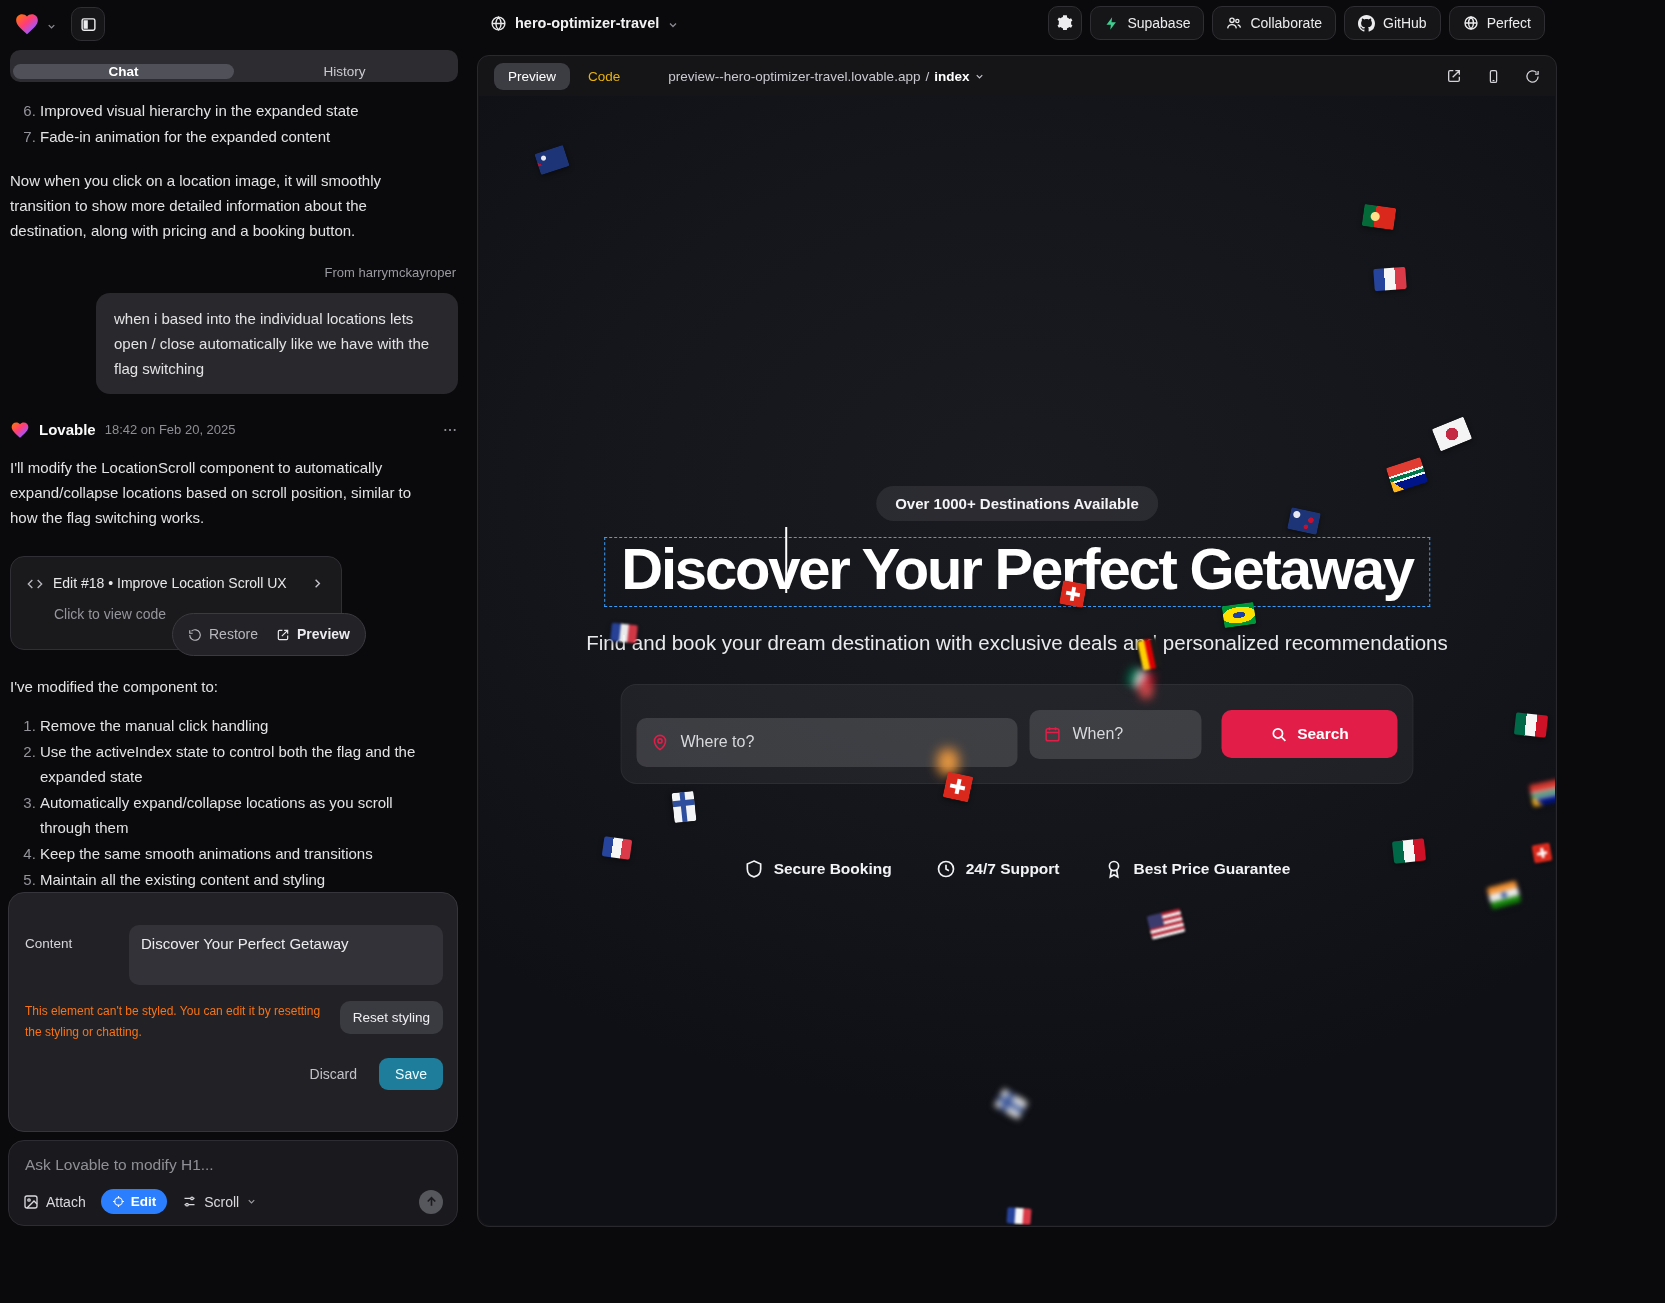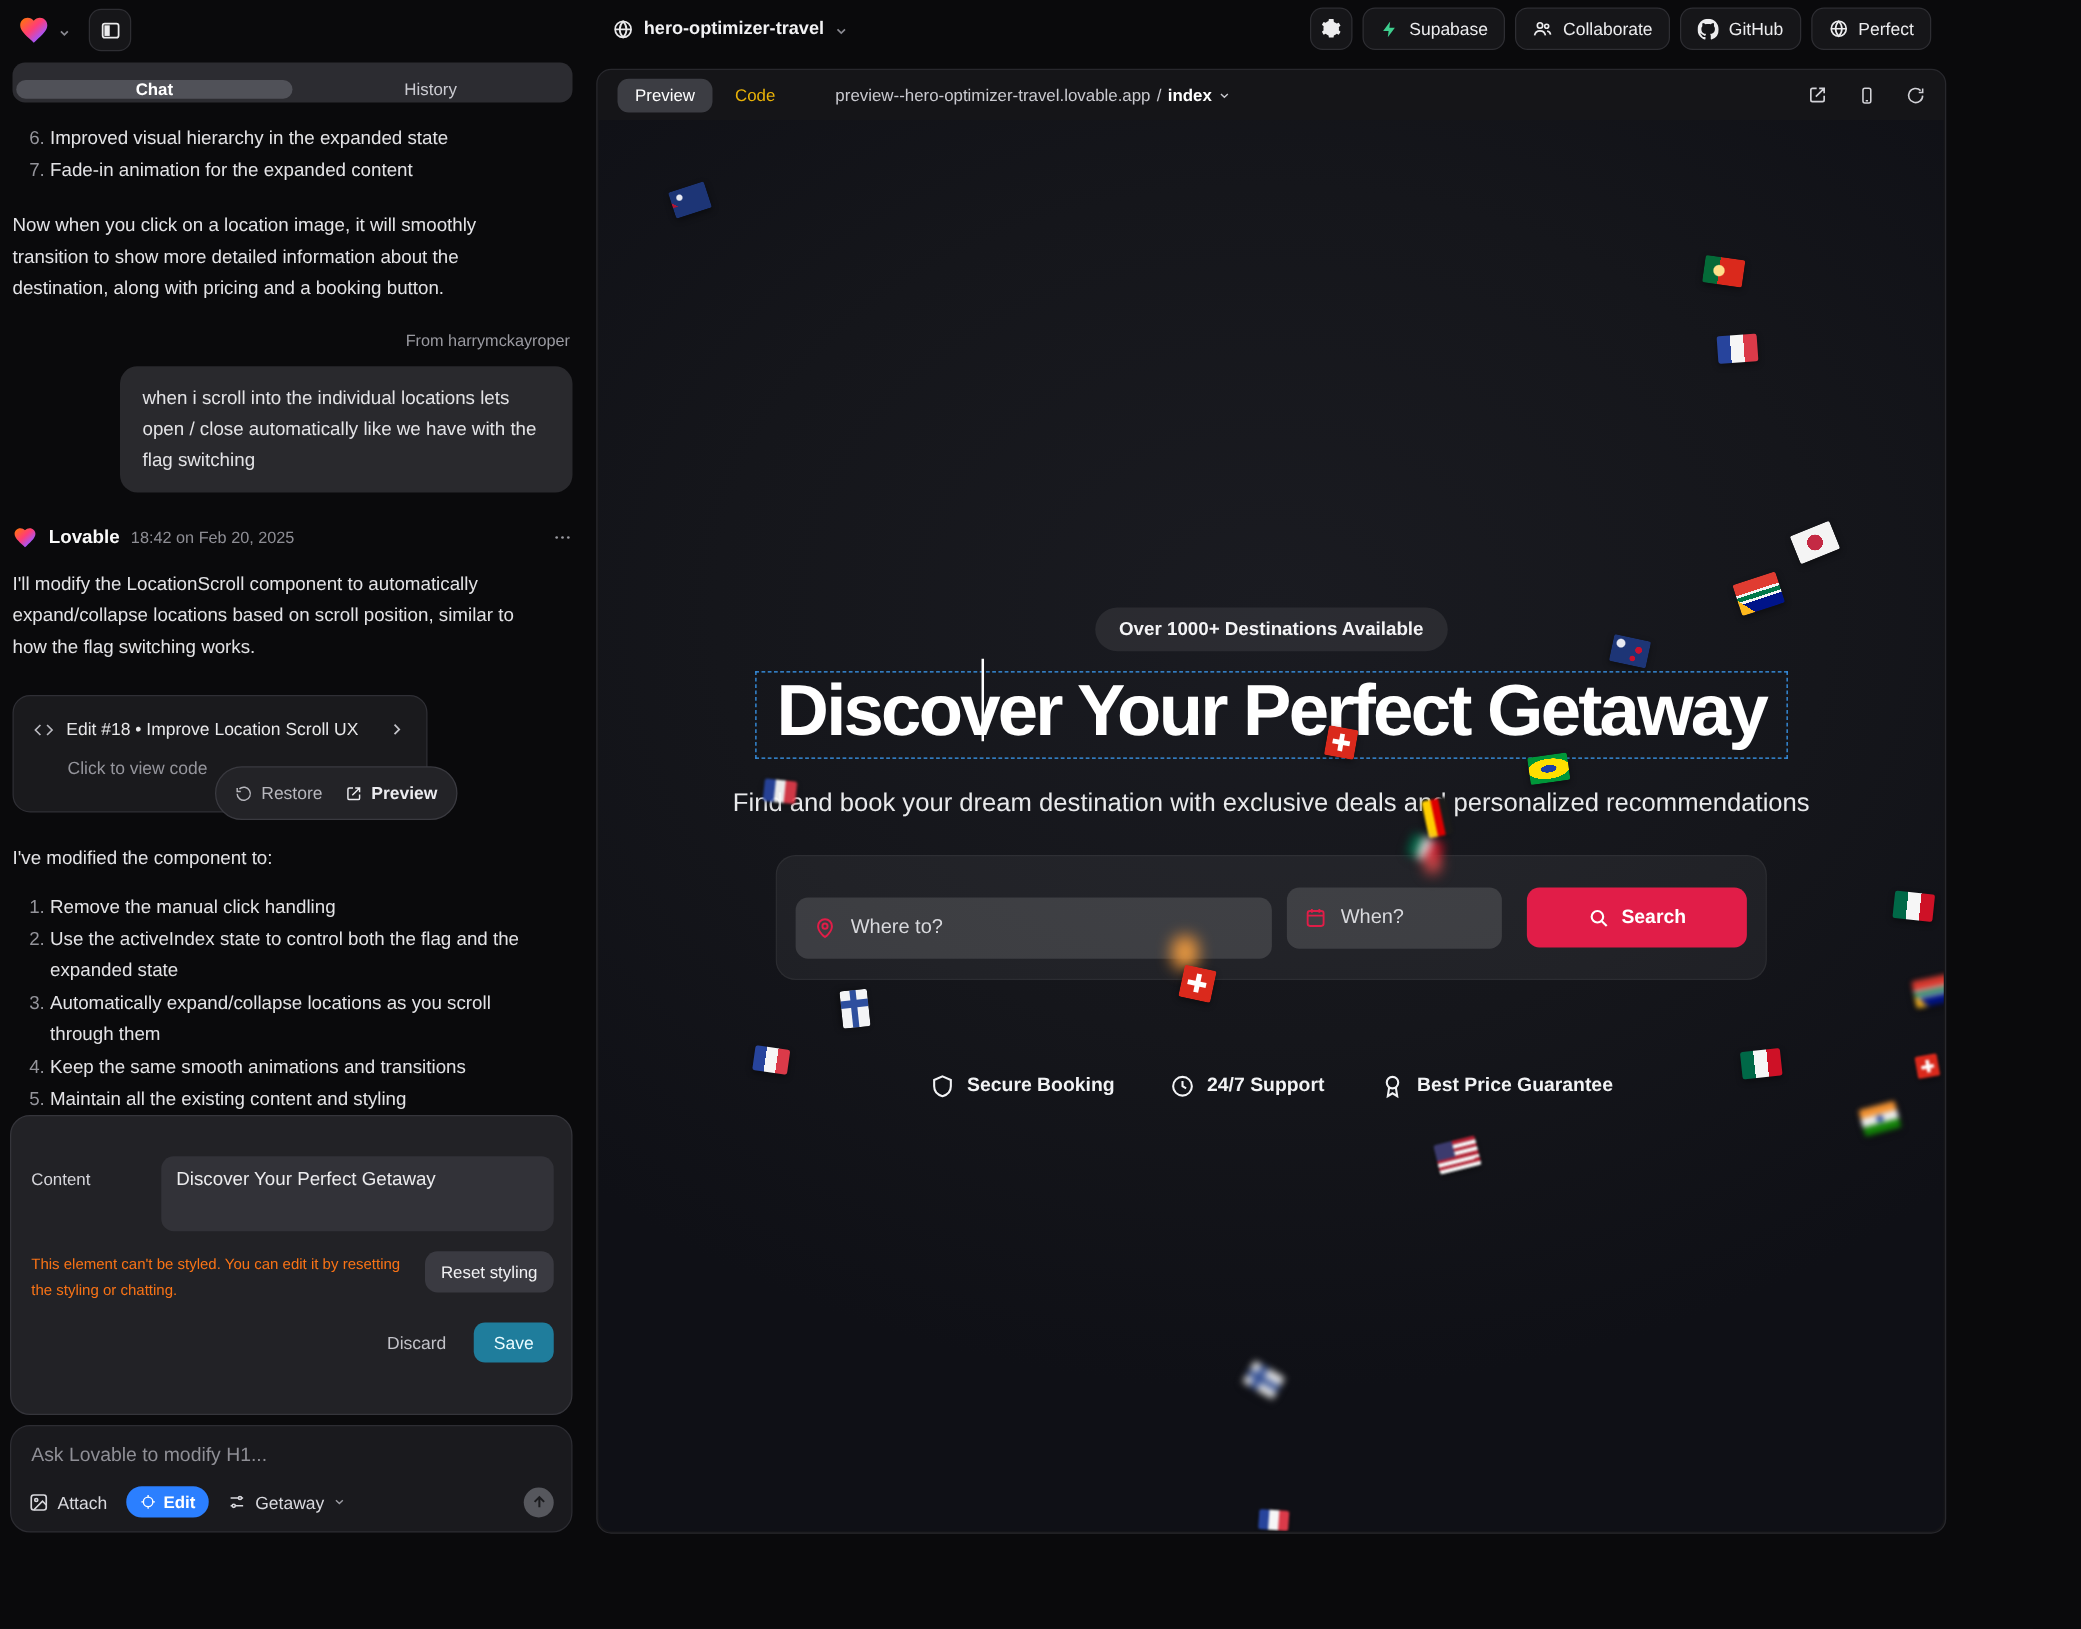--- a/index.html
+++ b/index.html
@@ -232,21 +232,21 @@
     <ol class="chat-list" start="6">
 
     <li>Improved visual hierarchy in the expanded state</li>
         <li>Fade-in animation for the expanded content</li>
       </ol>
 
     <p class="para">Now when you click on a location image, it will smoothly transition to show more detailed information about the destination, along with pricing and a booking button.</p>
 
     <div class="from">From harrymckayroper</div>
 
-    <div class="bubble">when i scroll into the individual locations lets open / close automatically like we have with the flag switching</div>
+    <div class="bubble">when i based into the individual locations lets open / close automatically like we have with the flag switching</div>
 
     <div class="assist-row">
       <span>
         <svg width="20" height="20" viewBox="0 0 24 24">
             <defs>
           <linearGradient id="hg2" x1="0" y1="0" x2="1" y2="1">
             <stop offset="0" stop-color="#ff7a00"></stop>
                 <stop offset="0.45" stop-color="#ff3d77"></stop>
             <stop offset="0.75" stop-color="#a855f7"></stop>
                 <stop offset="1" stop-color="#3b82f6"></stop>
@@ -354,21 +354,21 @@
         <span>Edit</span>
       </span>
       <span class="comp-item">
         <span>
           <svg width="15" height="15" viewBox="0 0 24 24" fill="none" stroke="#d9d9de" stroke-width="2">
               <path d="M4 7h10M18 7h2M4 17h2M10 17h10"></path>
               <circle cx="16" cy="7" r="2"></circle>
               <circle cx="8" cy="17" r="2"></circle>
             </svg>
         </span>
-        <span>Getaway</span>
+        <span>Scroll</span>
         <span>
           <svg width="11" height="11" viewBox="0 0 24 24" fill="none" stroke="#9d9da4" stroke-width="2.4">
               <path d="M6 9l6 6 6-6"></path>
             </svg>
         </span>
       </span>
       <span class="send-btn">
         <svg width="13" height="13" viewBox="0 0 24 24" fill="none" stroke="#1b1b1e" stroke-width="3">
             <path d="M12 20V5M5 12l7-7 7 7"></path>
           </svg>

